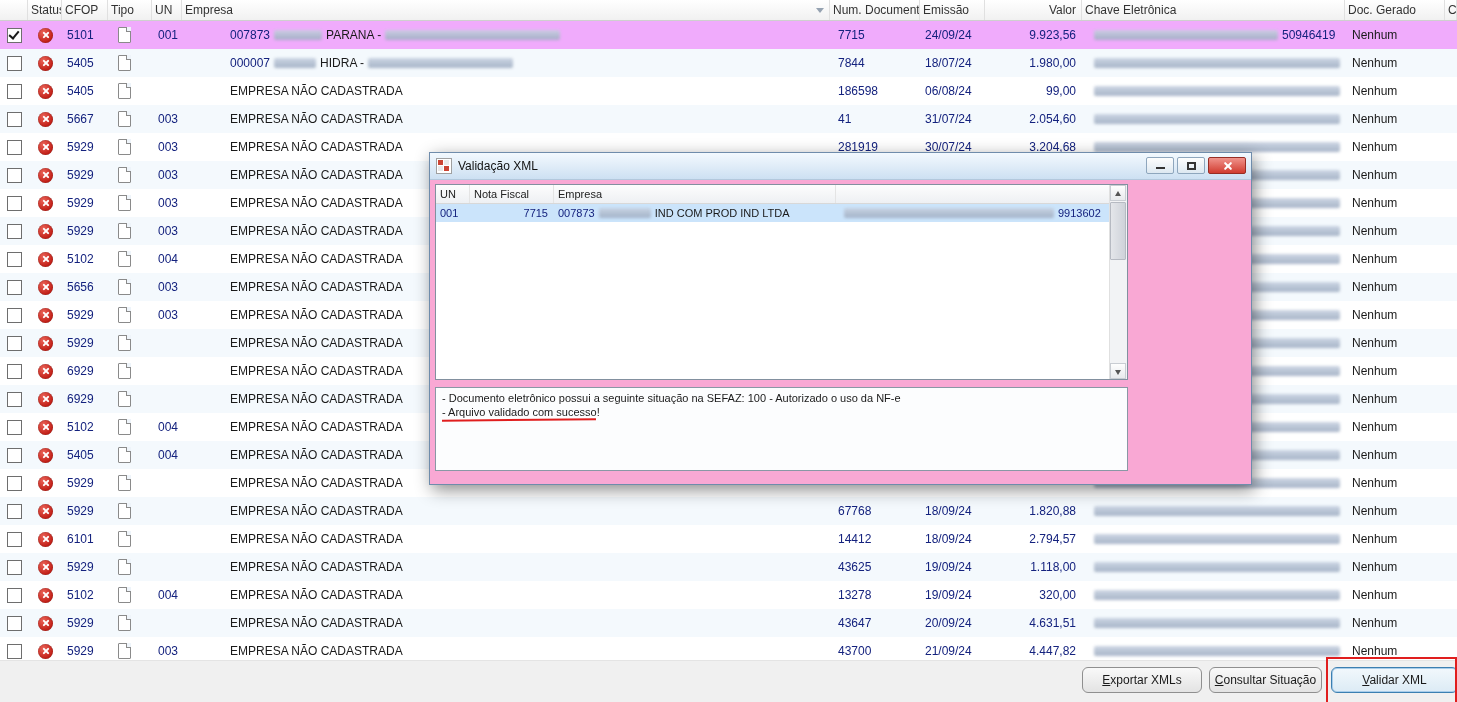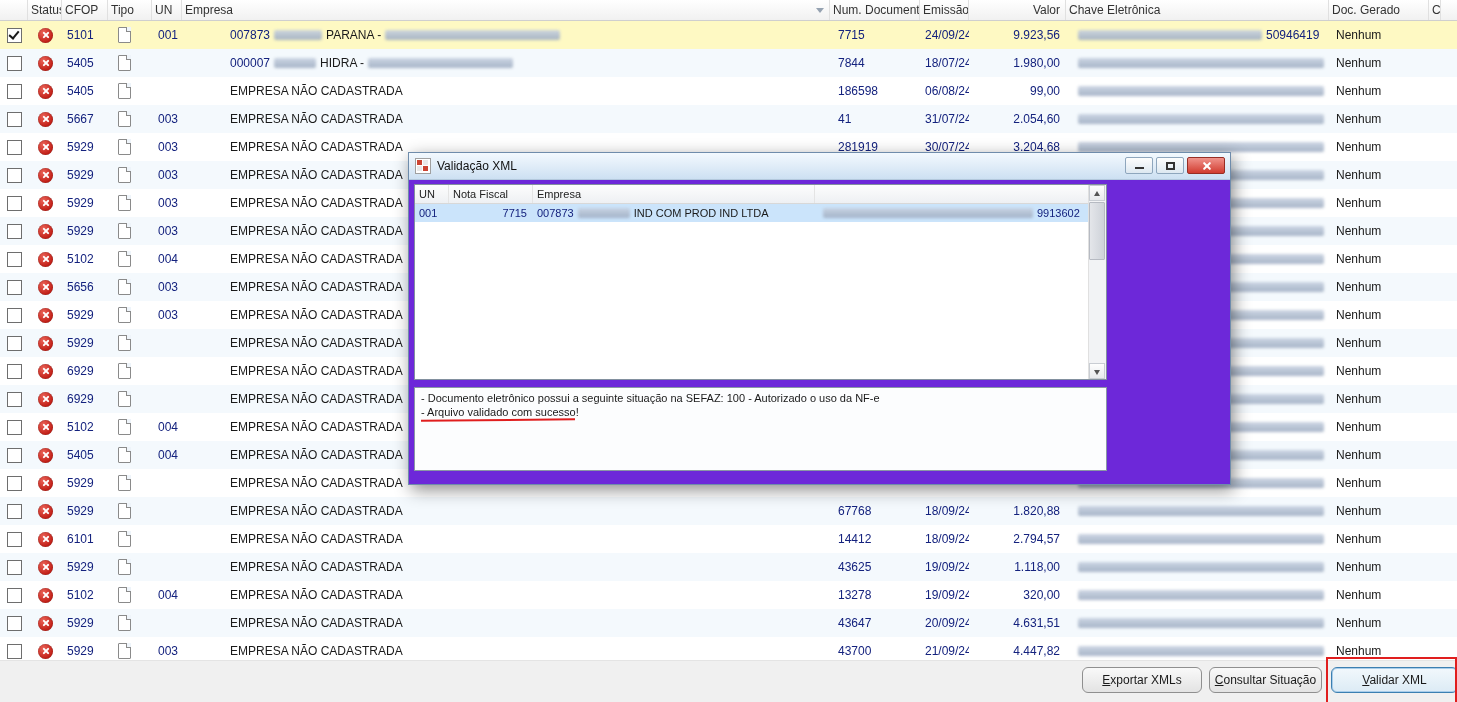--- a/index.html
+++ b/index.html
@@ -6,29 +6,29 @@
   body{width:1457px;height:702px;overflow:hidden;position:relative;background:#fff;
        font-family:"Liberation Sans","DejaVu Sans",sans-serif;font-size:12px;color:#1a1a1a;}
   u{text-decoration:underline;}
 
   
   .grid-header{display:flex;height:20px;background:linear-gradient(#ffffff,#f1f1f1);
     border-bottom:1px solid #cfcfcf;color:#333;}
   .hcell{position:relative;border-right:1px solid #e0e0e0;display:flex;align-items:center;
     padding-left:3px;box-sizing:border-box;overflow:hidden;white-space:nowrap;flex:none;}
   .col-check{width:28px}.col-status{width:34px}.col-cfop{width:46px}.col-tipo{width:44px}
-  .col-un{width:30px}.col-empresa{width:648px}.col-num{width:90px}.col-emissao{width:49px}
+  .col-un{width:30px}.col-empresa{width:648px}.col-num{width:90px}.col-emissao{width:65px}
   .col-valor{width:97px}.col-chave{width:263px}.col-doc{width:100px}.col-c{width:12px}
   .hcell.col-valor{justify-content:flex-end;padding-right:5px;}
   .sort-arrow{position:absolute;right:5px;top:8px;width:0;height:0;
     border-left:4px solid transparent;border-right:4px solid transparent;border-top:5px solid #95a2b1;}
 
   .grow{display:flex;height:28px;align-items:center;background:#fff;}
   .grow.alt{background:#f4f9fd;}
-  .grow.selected{background:#fef9c3;}
+  .grow.selected{background:#f0abfc;}
   .cell{box-sizing:border-box;height:100%;display:flex;align-items:center;overflow:hidden;
     white-space:nowrap;flex:none;}
   .cell.col-cfop{padding-left:5px}
   .cell.col-un{padding-left:6px}
   .cell.col-empresa{padding-left:48px}
   .cell.col-num{padding-left:8px}
   .cell.col-emissao{padding-left:5px}
   .cell.col-valor{justify-content:flex-end;padding-right:6px}
   .cell.col-chave{padding-left:8px}
   .cell.col-doc{padding-left:7px}
@@ -62,21 +62,21 @@
     border:1px solid #8f8f8f;border-radius:6px;font-family:"Liberation Sans","DejaVu Sans",sans-serif;
     font-size:12px;color:#1a1a1a;padding:0;}
   #btn-export{left:1082px;width:120px;}
   #btn-consult{left:1209px;width:113px;}
   #btn-validate{left:1331px;width:127px;border:1px solid #3c7fb1;
     box-shadow:inset 0 0 0 1px #a9cdea;background:linear-gradient(#f2f8fc,#dcebf5);}
   .annot-rect{position:absolute;left:1326px;top:657px;width:127px;height:43px;
     border:2px solid #e01e1e;z-index:60;pointer-events:none;}
 
   
-  .dialog{position:absolute;left:408px;top:152px;width:823px;height:333px;background:#6d28d9;
+  .dialog{position:absolute;left:429px;top:152px;width:823px;height:333px;background:#f9a8d4;
     border:1px solid #6f8cab;box-sizing:border-box;z-index:40;box-shadow:3px 5px 16px rgba(0,0,0,.45);}
   .titlebar{height:26px;background:linear-gradient(#f3f9fe,#cde0f2);display:flex;align-items:center;
     padding:0 6px;border-bottom:1px solid #b3c8dc;position:relative;}
   .dlg-icon{width:14px;height:14px;margin-right:6px;flex:none;background-color:#fff;
     border:1px solid #a0a0a0;background-image:
       linear-gradient(#cc4433,#cc4433),linear-gradient(#e9e9e9,#e9e9e9),
       linear-gradient(#e9e9e9,#e9e9e9),linear-gradient(#cc4433,#cc4433);
     background-size:5px 5px;background-repeat:no-repeat;
     background-position:1px 1px,7px 1px,1px 7px,7px 7px;}
   .dlg-title{font-size:12px;color:#111;}

